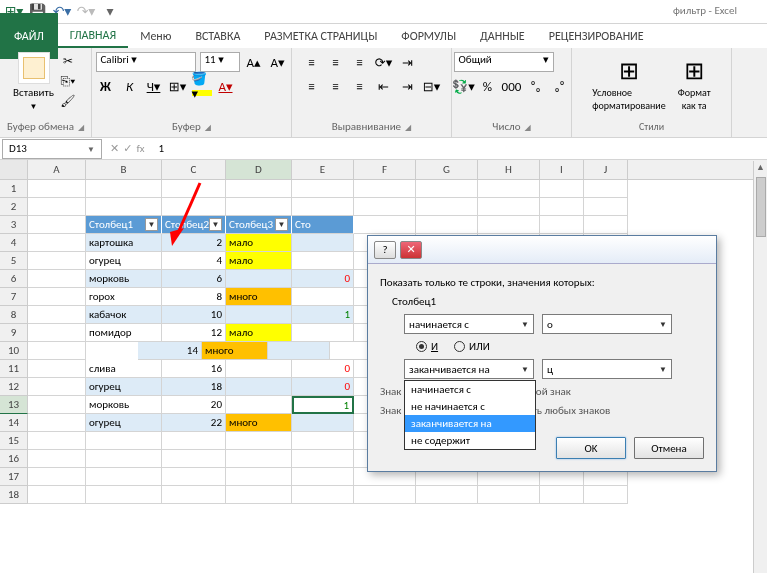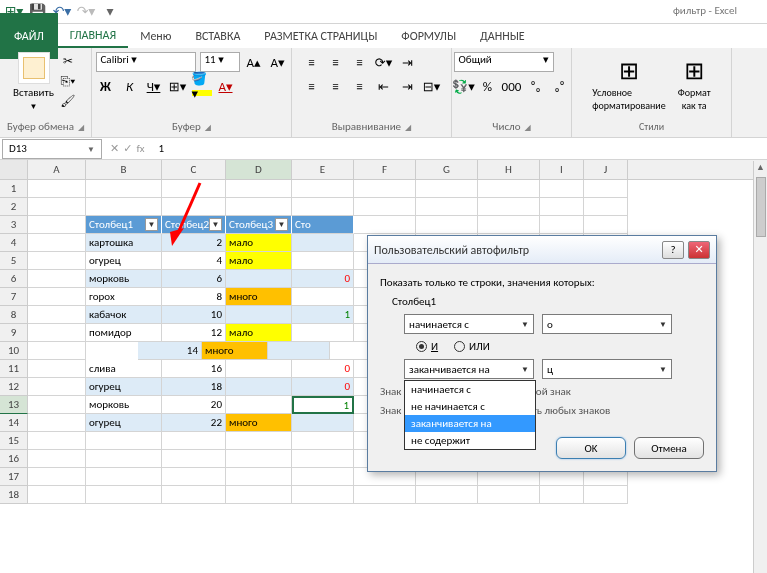--- a/index.html
+++ b/index.html
@@ -65,21 +65,21 @@
 .combo.value{width:130px}
 .radio-row{margin-left:36px;margin-bottom:6px;display:flex;gap:16px;align-items:center}
 .radio-opt{display:flex;align-items:center;gap:4px;cursor:pointer}
 .radio{width:11px;height:11px;border:1px solid #333;border-radius:50%;display:inline-flex;align-items:center;justify-content:center}
 .radio.checked::after{content:'';width:5px;height:5px;background:#333;border-radius:50%}
 .dropdown{position:absolute;top:20px;left:-1px;width:132px;background:#fff;border:1px solid #333;z-index:20}
 .dropdown-item{padding:2px 6px;cursor:pointer;font-size:11px}
 .dropdown-item:hover,.dropdown-item.sel{background:#3399ff;color:#fff}
 .hint{font-size:11px;color:#555;margin-top:6px}
 .dlg-buttons{display:flex;justify-content:flex-end;gap:8px;padding:8px 12px 12px}
-.dlg-btn{min-width:70px;height:22px;border:1px solid #707070;background:linear-gradient(#fff,#e3e3e3);border-radius:6px;cursor:pointer;font-size:11px}
+.dlg-btn{min-width:70px;height:22px;border:1px solid #707070;background:linear-gradient(#fff,#e3e3e3);border-radius:1px;cursor:pointer;font-size:11px}
 .dlg-btn.primary{border:1px solid #3c7fb1;box-shadow:0 0 2px #7eb4ea}
 .corner-arrow{font-size:8px;color:#888;margin-left:2px}
 .scroll-right{width:14px;background:#f0f0f0;border-left:1px solid #ccc;position:absolute;right:0;top:161px;bottom:0;display:flex;flex-direction:column;align-items:center}
 .scroll-arrow{width:12px;height:14px;font-size:9px;color:#666;text-align:center;cursor:pointer}
 .scroll-thumb{width:10px;background:#cdcdcd;border:1px solid #aaa;height:60px;margin-top:2px;cursor:pointer}
 </style>
 </head>
 <body>
 
 <div class="qat">
@@ -92,20 +92,21 @@
 </div>
 
 <div class="ribbon-tabs">
   <div class="ribbon-tab file">ФАЙЛ</div>
   <div class="ribbon-tab active">ГЛАВНАЯ</div>
   <div class="ribbon-tab">Меню</div>
   <div class="ribbon-tab">ВСТАВКА</div>
   <div class="ribbon-tab">РАЗМЕТКА СТРАНИЦЫ</div>
   <div class="ribbon-tab">ФОРМУЛЫ</div>
   <div class="ribbon-tab">ДАННЫЕ</div>
+  <div class="ribbon-tab">РЕЦЕНЗИРОВАНИЕ</div>
 </div>
 
 <div class="ribbon">
   <div class="ribbon-group" style="width:92px">
     <div style="display:flex">
       <div class="clipboard-btn">
         <div class="clipboard-icon"></div>
         <span>Вставить</span>
         <span style="font-size:8px">▼</span>
       </div>
@@ -478,21 +479,20 @@
     </div>
 </div>
 
 <svg class="arrow" width="40" height="70">
   <line x1="30" y1="5" x2="8" y2="55" stroke="#ff0000" stroke-width="3"></line>
   <polygon points="2,68 14,50 0,54" fill="#ff0000"></polygon>
 </svg>
 
 <div class="dialog">
   <div class="dlg-title">
-    <span class="dlg-title-text">Пользовательский автофильтр</span>
     <div class="dlg-winbtns">
       <div class="winbtn help">?</div>
       <div class="winbtn close">✕</div>
     </div>
   </div>
   <div class="dlg-body">
     <label>Показать только те строки, значения которых:</label>
     <label style="margin-left:12px">Столбец1</label>
     <div class="dlg-row">
       <div class="combo condition">

